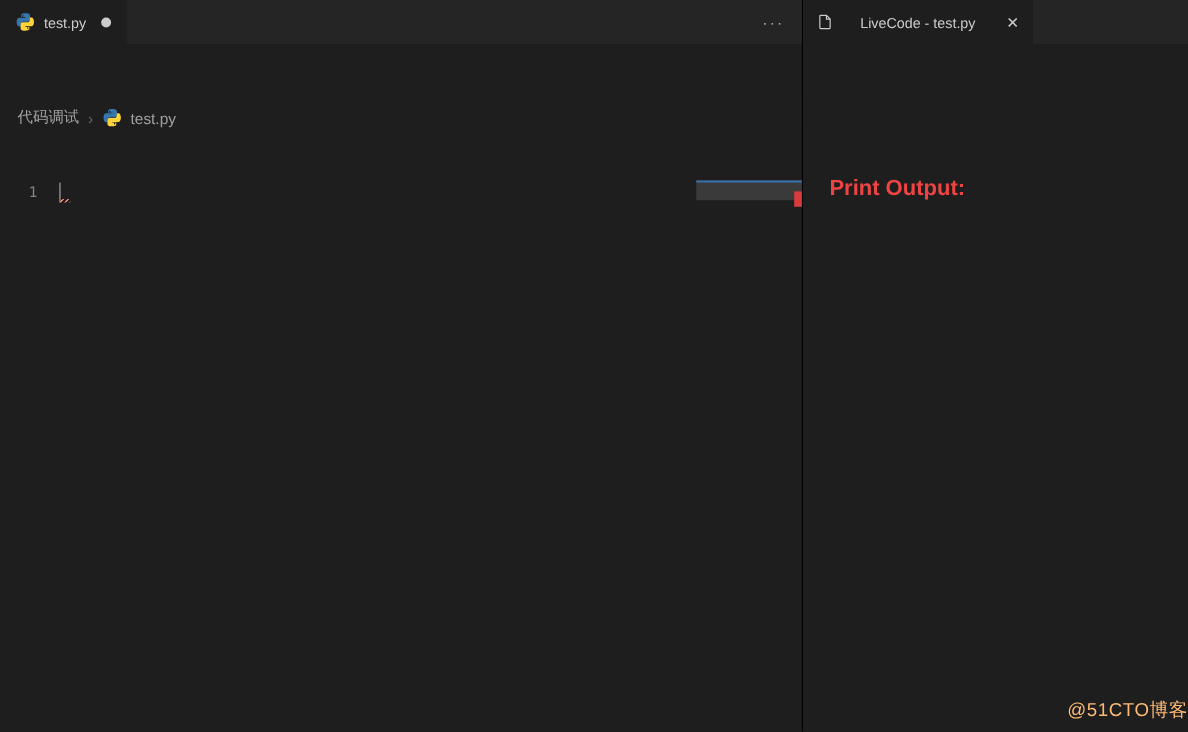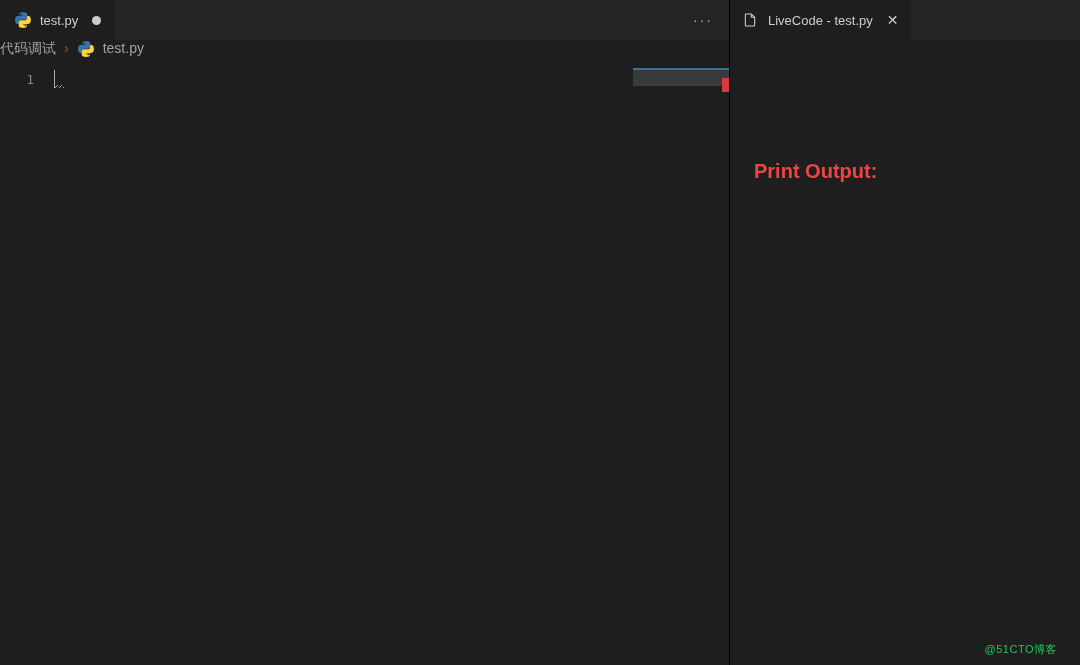--- a/index.html
+++ b/index.html
@@ -13,20 +13,21 @@
   }
 
   
   .editor-pane {
     width: 730px;
     height: 100%;
     background: #1e1e1e;
     display: flex;
     flex-direction: column;
     border-right: 1px solid #000;
+    gap: 48px;
   }
 
   
   .tab-bar {
     height: 40px;
     background: #252526;
     display: flex;
     align-items: stretch;
   }
   .tab {
@@ -55,22 +56,22 @@
     letter-spacing: 2px;
     color: #aaa;
     cursor: pointer;
     font-size: 14px;
   }
 
   
   .breadcrumb {
     height: 28px;
     display: flex;
-    align-items: flex-start;
-    padding: 0 0;
+    align-items: flex-end;
+    padding: 0 16px;
     gap: 8px;
     color: #a0a0a0;
     font-size: 14px;
     background: #1e1e1e;
   }
   .crumb-sep {
     color: #666;
   }
 
   
@@ -169,21 +170,21 @@
   }
   .live-tabbar {
     height: 40px;
     background: #252526;
     display: flex;
     align-items: stretch;
   }
   .live-tab {
     display: flex;
     align-items: center;
-    gap: 10px;
+    gap: 24px;
     padding: 0 12px;
     background: #1e1e1e;
     cursor: pointer;
   }
   .live-tab .close-x {
     color: #cccccc;
     font-size: 14px;
     cursor: pointer;
     margin-left: 4px;
   }
@@ -193,24 +194,24 @@
     padding: 120px 24px 0 24px;
   }
   .live-heading {
     font-size: 20px;
     font-weight: 700;
     color: #ef4444;
   }
 
   .watermark {
     position: fixed;
-    right: 23px;
+    right: 0;
     bottom: 8px;
-    color: #22c55e;
-    font-size: 11px;
+    color: #fdba74;
+    font-size: 17px;
     letter-spacing: 0.5px;
   }
 </style>
 </head>
 <body>
 
 <div class="editor-pane">
 
   <div class="tab-bar">
     <div class="tab">

